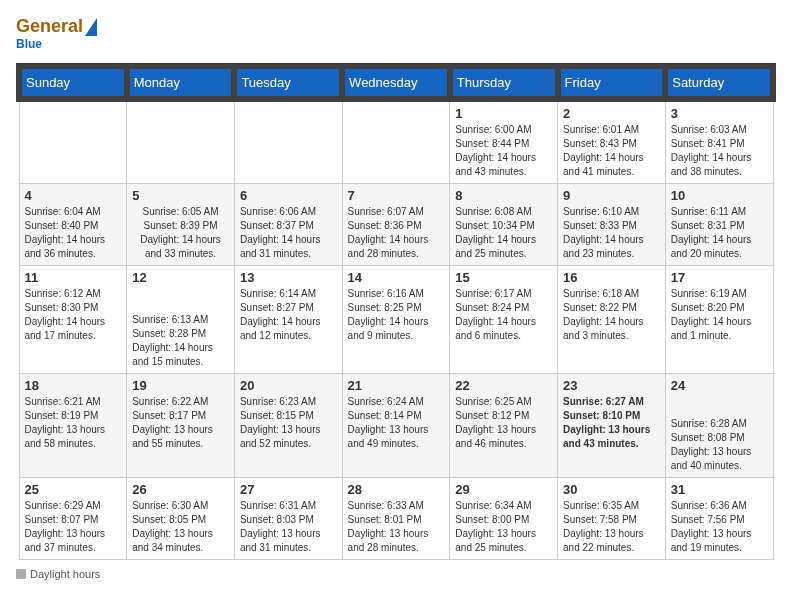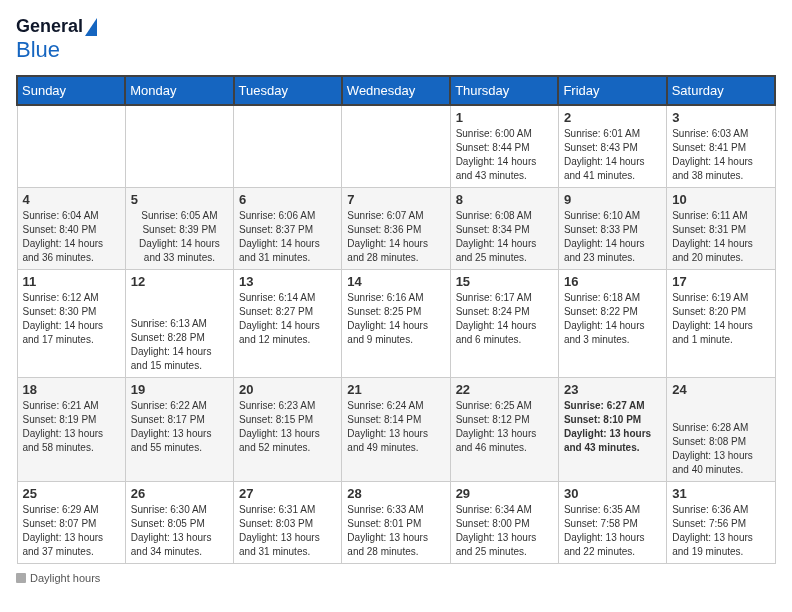--- a/index.html
+++ b/index.html
@@ -15,21 +15,21 @@
       justify-content: space-between;
       align-items: flex-start;
       margin-bottom: 12px;
     }
     .logo {
       display: flex;
       align-items: center;
       font-size: 18px;
       font-weight: bold;
     }
-    .logo-general { color: #0f172a; }
+    .logo-general { color: #a16207; }
     .logo-blue { color: #1565c0; }
     .logo-triangle {
       width: 0; height: 0;
       border-left: 12px solid transparent;
       border-bottom: 18px solid #1565c0;
       margin-left: 2px;
       display: inline-block;
     }
     .title-block { text-align: right; }
     .title-month {
@@ -47,21 +47,21 @@
       border-collapse: collapse;
       font-size: 11px;
     }
     .calendar th {
       background: #1565c0;
       color: #fff;
       padding: 6px 4px;
       text-align: left;
       font-size: 13px;
       font-weight: normal;
-      border: 2px solid #404040;
+      border: 6px solid #404040;
     }
     .calendar td {
       border: 1px solid #ccc;
       vertical-align: top;
       padding: 4px 5px;
       width: calc(100% / 7);
       min-height: 80px;
       color: #333;
       background: #fff;
     }
@@ -96,21 +96,21 @@
   </style>
 </head>
 <body>
 
 <div class="header">
   <div class="logo" style="flex-direction: column; align-items: flex-start;">
       <div style="display: flex; align-items: center;">
         <span class="logo-general">General</span>
         <span class="logo-triangle"></span>
       </div>
-      <span class="logo-blue" style="font-size: 22px; font-weight: normal;">Blue</span>
+      <span class="logo-blue" style="font-size: 12px; font-weight: bold;">Blue</span>
     </div>
 </div>
 
 <table class="calendar">
   <thead>
     <tr>
     <th>Sunday</th>
         <th>Monday</th>
         <th>Tuesday</th>
         <th>Wednesday</th>
@@ -172,21 +172,21 @@
         <td>
           <div class="day-number">7</div>
           <div class="day-info" style="white-space: pre-line;">Sunrise: 6:07 AM
 Sunset: 8:36 PM
 Daylight: 14 hours
 and 28 minutes.</div>
         </td>
         <td>
           <div class="day-number">8</div>
           <div class="day-info" style="white-space: pre-line;">Sunrise: 6:08 AM
-Sunset: 8:34 PM
+Sunset: 10:34 PM
 Daylight: 14 hours
 and 25 minutes.</div>
         </td>
         <td>
           <div class="day-number">9</div>
           <div class="day-info" style="white-space: pre-line;">Sunrise: 6:10 AM
 Sunset: 8:33 PM
 Daylight: 14 hours
 and 23 minutes.</div>
         </td>

